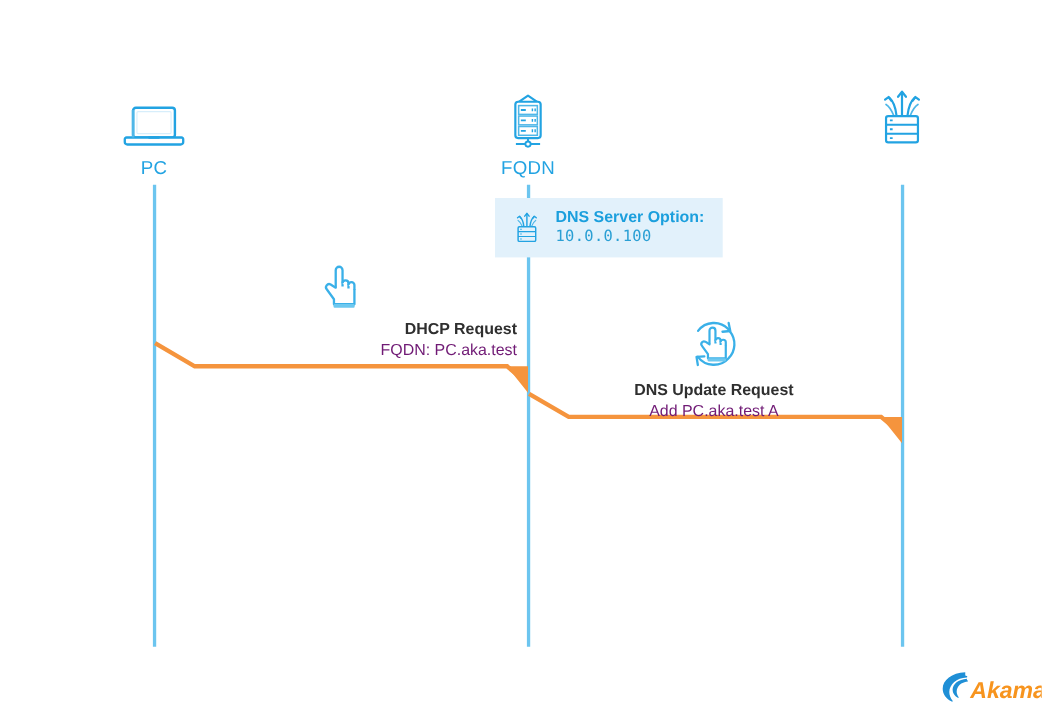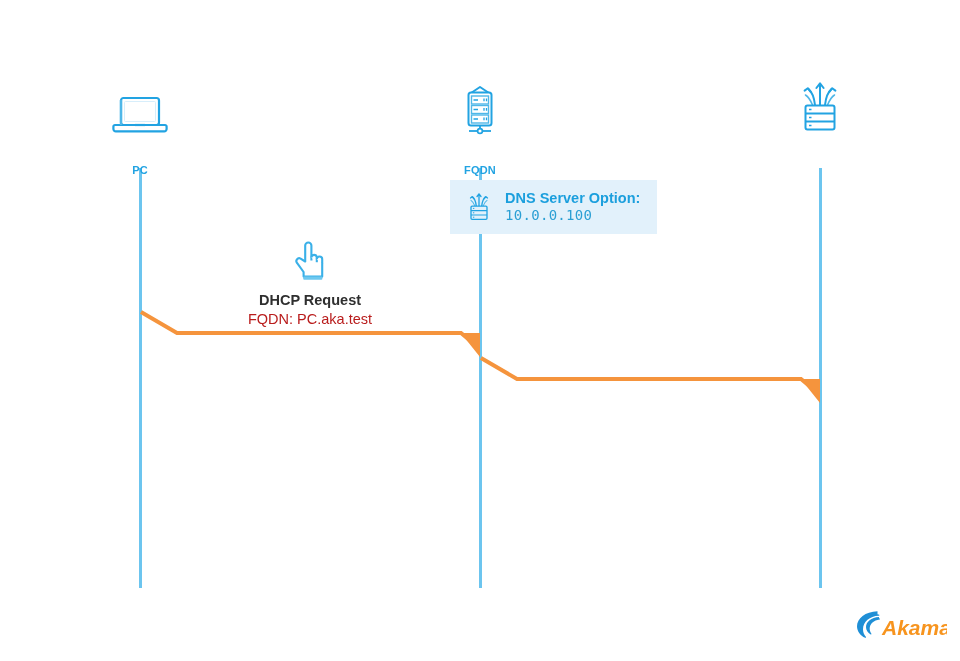--- a/index.html
+++ b/index.html
@@ -37,23 +37,23 @@
     width: 220px;
     text-align: center;
   }
   .actor-icon {
     height: 56px;
     display: flex;
     align-items: flex-end;
     justify-content: center;
   }
   .actor-label {
-    margin-top: 26px;
-    font-size: 11px;
-    font-weight: bold;
+    margin-top: 5px;
+    font-size: 17px;
+    font-weight: normal;
     letter-spacing: 0.2px;
     color: #22a3e2;
     white-space: nowrap;
   }
   .actor-label .addr {
     color: #0a7ec2;
     text-decoration: underline;
     text-underline-offset: 2px;
   }
 
@@ -115,25 +115,25 @@
     margin-top: 7px;
     font-size: 14.5px;
     font-weight: bold;
     color: #2f2f2f;
     white-space: nowrap;
   }
   .msg-sub {
     margin-top: 3px;
     font-size: 14.5px;
     font-weight: normal;
-    color: #b91c1c;
-    white-space: nowrap;
-  }
-
-  #msg-dhcp-request { left: 150px; top: 233px; }
+    color: #701a75;
+    white-space: nowrap;
+  }
+
+  #msg-dhcp-request { left: 150px; top: 233px; text-align: right; }
   #msg-dns-update   { left: 489px; top: 288px; }
 
   
   #akamai-logo {
     position: absolute;
     left: 855px;
     top: 608px;
     width: 92px;
     height: 34px;
   }
@@ -239,20 +239,39 @@
         <path d="M21.4 18.6 a2.7 2.7 0 0 1 5.4 0 V23.2" stroke="#3ab0e8" stroke-width="2.1" fill="#ffffff" stroke-linejoin="round"></path>
         <path d="M26.8 20.2 a2.7 2.7 0 0 1 5.4 0 V24.6" stroke="#3ab0e8" stroke-width="2.1" fill="#ffffff" stroke-linejoin="round"></path>
         <path d="M15.2 22.5 L10.6 19.6 a2.9 2.9 0 0 0 -3.4 4.6 L13.6 33 v4.6 h18.6 V24.6" stroke="#3ab0e8" stroke-width="2.1" fill="#ffffff" stroke-linejoin="round" stroke-linecap="round"></path>
         <rect x="13.2" y="37.4" width="19.2" height="3.4" rx="1" fill="#6dc8ef"></rect>
       </svg>
     </div>
     <div class="msg-title">DHCP Request</div>
     <div class="msg-sub">FQDN: PC.aka.test</div>
   </div>
 
+  <div class="msg" id="msg-dns-update">
+    <div class="msg-icon">
+      <svg width="56" height="54" viewBox="0 0 56 54" fill="none">
+
+        <path d="M42.6 15.4 A18.2 18.2 0 0 1 41.4 39.6 A18.2 18.2 0 0 1 13.4 38.4" stroke="#3ab0e8" stroke-width="2.1" fill="none" stroke-linecap="round"></path>
+        <path d="M13.6 14.8 A18.2 18.2 0 0 1 41.2 13.2" stroke="#3ab0e8" stroke-width="2.1" fill="none" stroke-linecap="round"></path>
+        <path d="M41.4 7.6 L42.9 14.9 L35.8 15.6" stroke="#3ab0e8" stroke-width="2.1" fill="none" stroke-linejoin="round" stroke-linecap="round"></path>
+        <path d="M13.4 45.8 L12.2 38.4 L19.3 38.0" stroke="#3ab0e8" stroke-width="2.1" fill="none" stroke-linejoin="round" stroke-linecap="round"></path>
+
+        <path d="M24.0 27.0 V14.6 a2.7 2.7 0 0 1 5.4 0 V26.2" stroke="#3ab0e8" stroke-width="2" fill="#ffffff" stroke-linejoin="round"></path>
+        <path d="M29.4 23.8 a2.35 2.35 0 0 1 4.7 0 V27.6" stroke="#3ab0e8" stroke-width="2" fill="#ffffff" stroke-linejoin="round"></path>
+        <path d="M34.1 25.2 a2.35 2.35 0 0 1 4.7 0 V28.8" stroke="#3ab0e8" stroke-width="2" fill="#ffffff" stroke-linejoin="round"></path>
+        <path d="M24.0 27.0 L20.2 24.6 a2.5 2.5 0 0 0 -2.9 4.0 L22.6 36.0 v3.7 h16.2 V28.8" stroke="#3ab0e8" stroke-width="2" fill="#ffffff" stroke-linejoin="round" stroke-linecap="round"></path>
+        <rect x="22.2" y="39.6" width="16.8" height="3" rx="1" fill="#6dc8ef"></rect>
+      </svg>
+    </div>
+    <div class="msg-title">DNS Update Request</div>
+    <div class="msg-sub">Add PC.aka.test A</div>
+  </div>
 
   <div id="akamai-logo">
     <svg width="92" height="34" viewBox="0 0 92 34" fill="none">
 
       <path d="M22.5 3.2 C10.2 3.6 2.0 10.4 2.0 18.2 c0 5.0 3.2 9.3 8.2 11.6 a0.6 0.6 0 0 0 0.8 -0.8 c-1.9 -2.2 -3.0 -4.9 -3.0 -7.8 c0 -7.2 6.8 -13.1 15.7 -13.4 a0.6 0.6 0 0 0 0.1 -1.2 c-0.4 -0.1 -0.8 -0.2 -1.3 -0.4 Z" fill="#1f8fd6"></path>
       <path d="M24.0 9.0 C16.3 9.5 11.0 13.9 11.0 19.0 c0 3.0 1.8 5.7 4.7 7.4 a0.5 0.5 0 0 0 0.7 -0.7 c-1.1 -1.5 -1.7 -3.2 -1.7 -5.0 c0 -4.6 4.2 -8.5 9.8 -9.1 a0.5 0.5 0 0 0 0.0 -1.0 c-0.2 -0.2 -0.4 -0.4 -0.5 -0.6 Z" fill="#1f8fd6"></path>
 
       <text x="27" y="27" font-family="'Liberation Sans', sans-serif" font-size="21" font-weight="bold" font-style="italic" fill="#f7941e">Akamai</text>
     </svg>
   </div>

